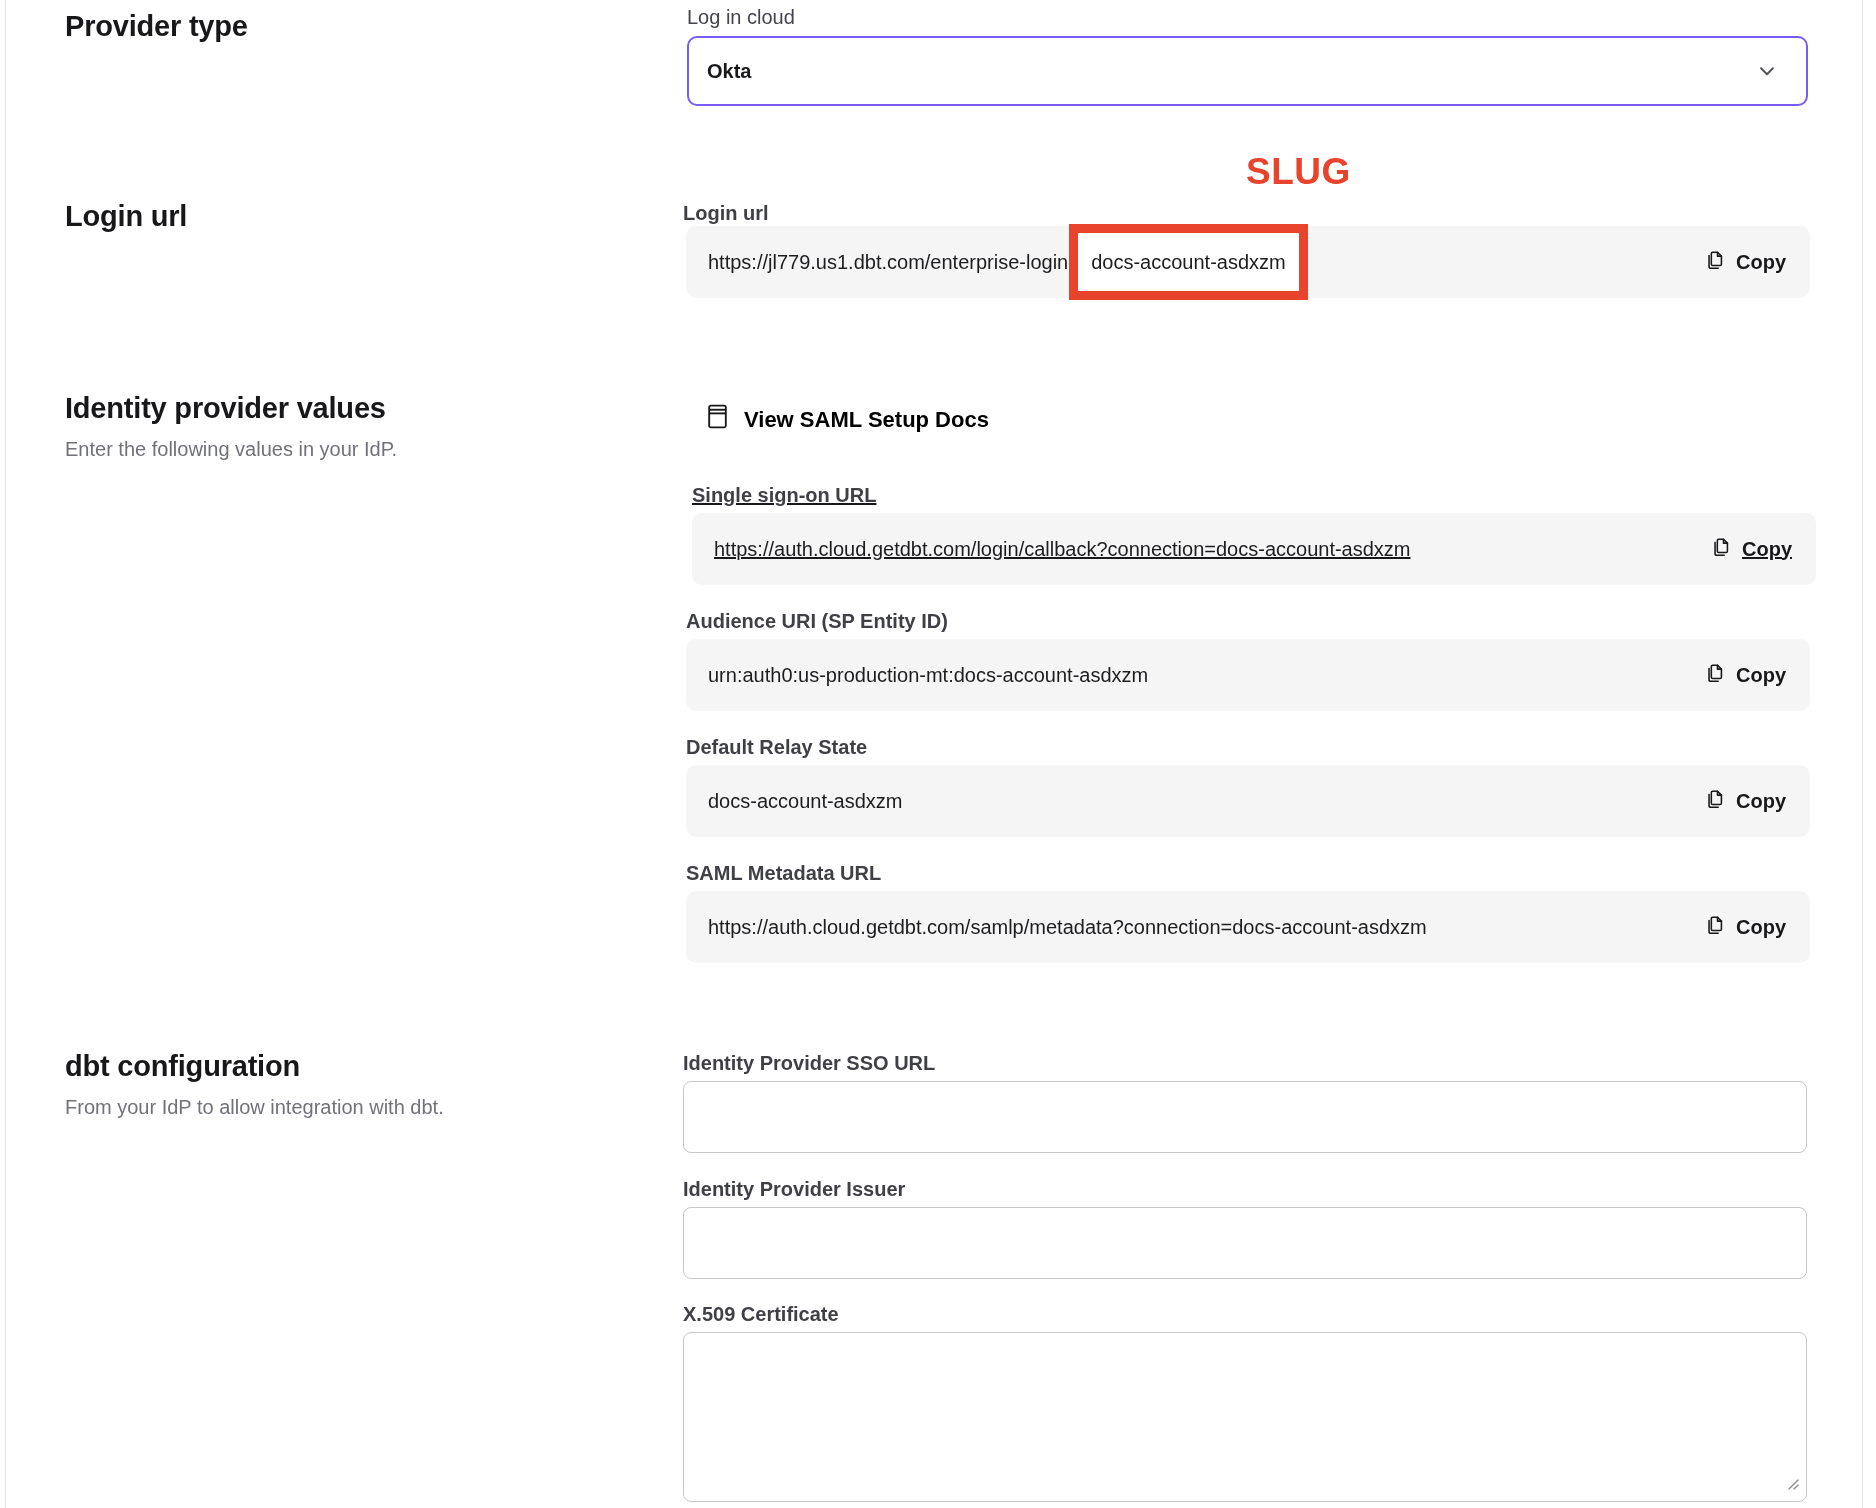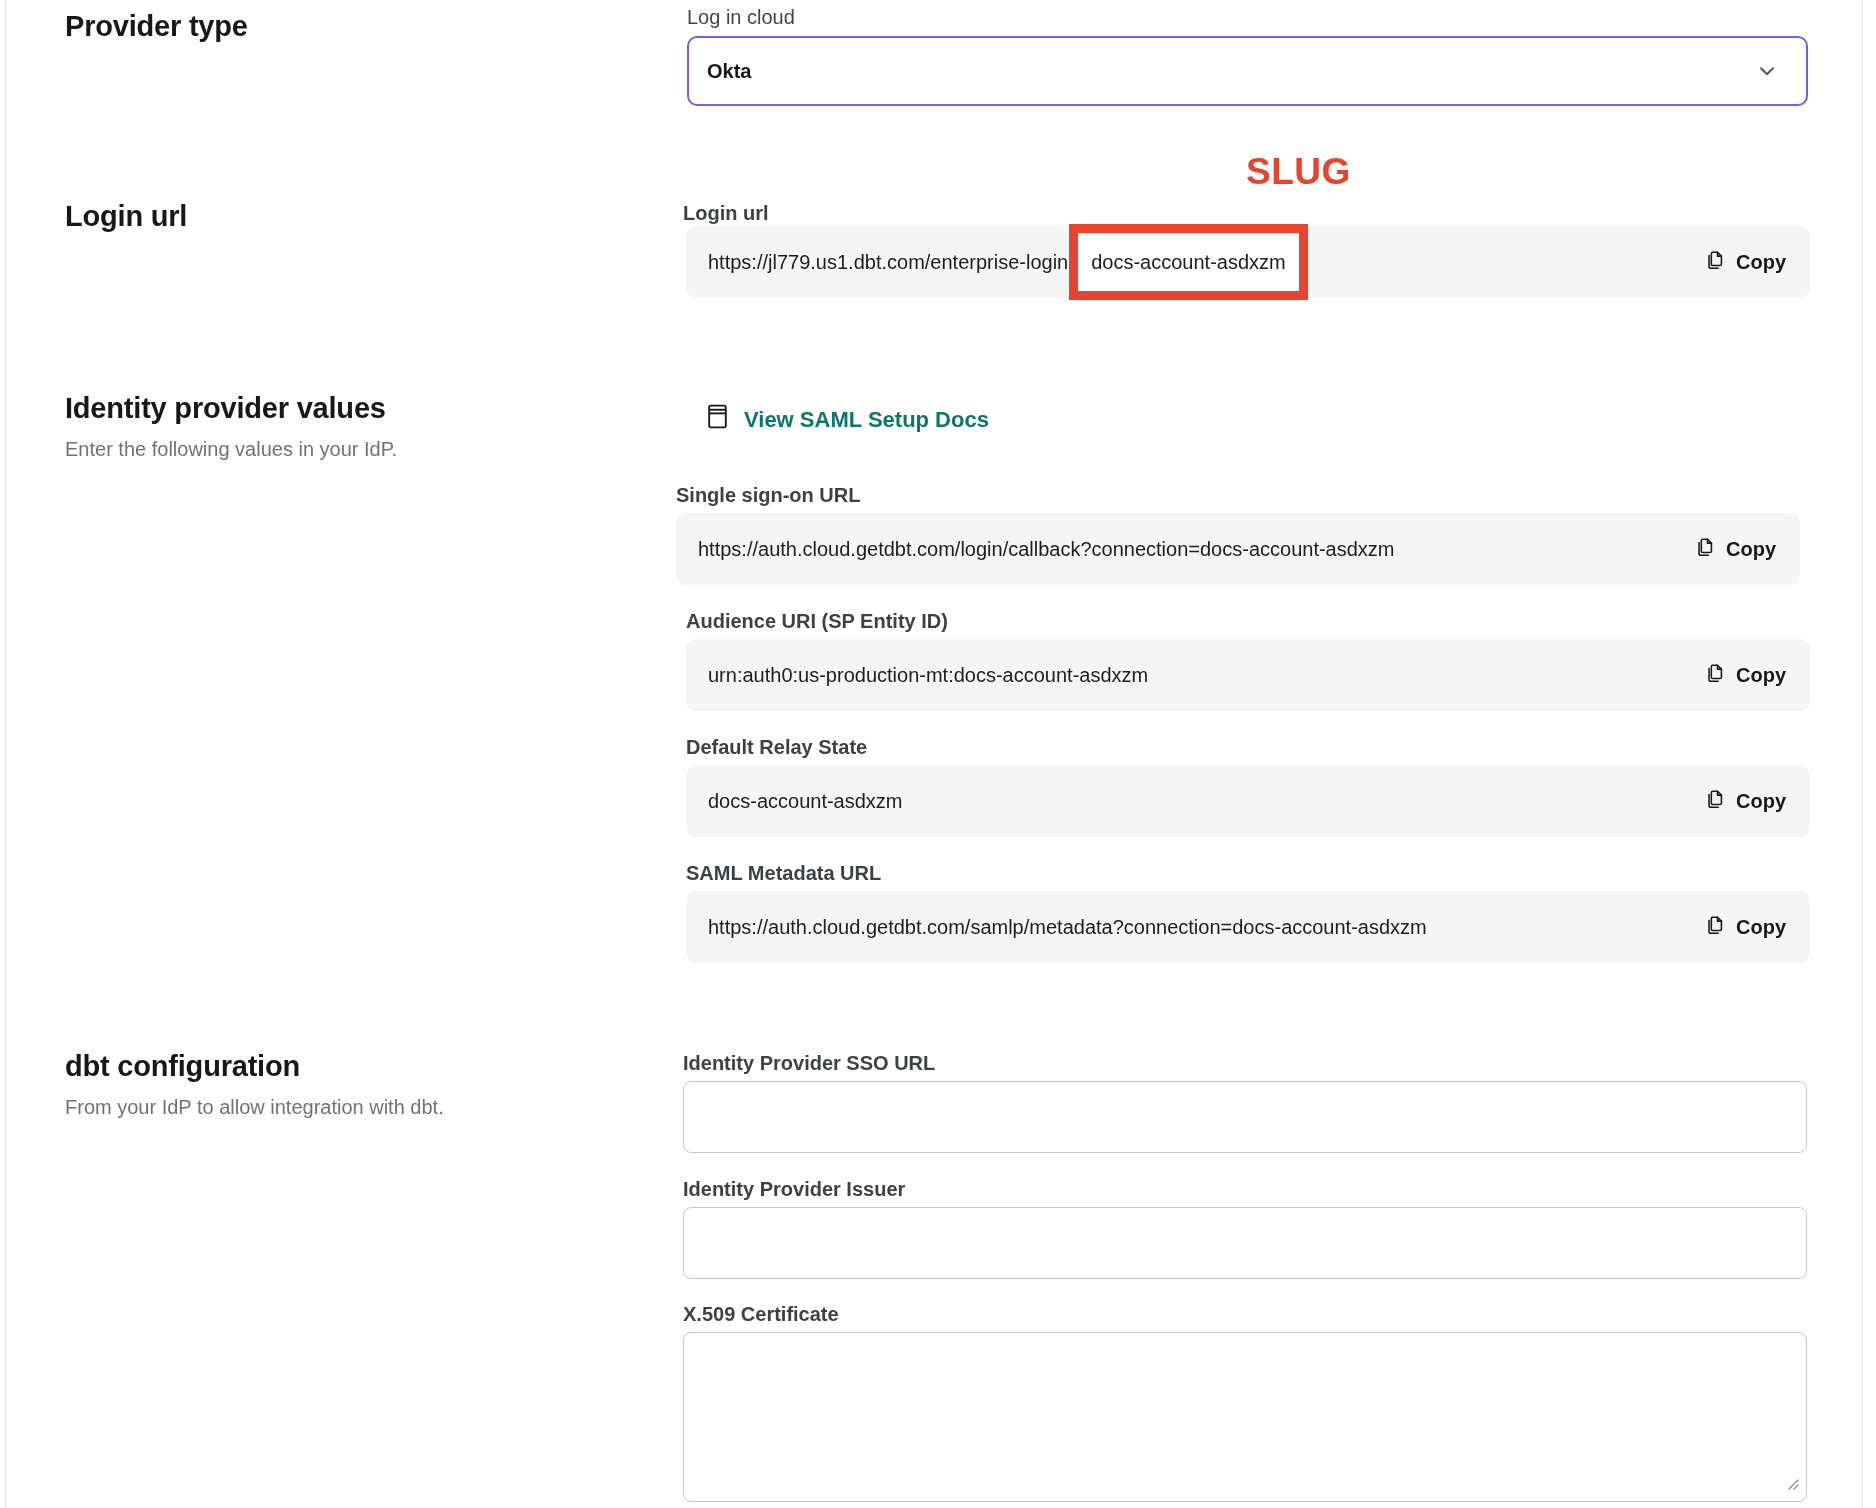--- a/index.html
+++ b/index.html
@@ -73,21 +73,21 @@
     position: relative;
   }
   .slug-annotation {
     font-size: 37px; font-weight: 800; letter-spacing: 0.5px;
     color: #e8432c; line-height: 40px;
   }
 
   
   .docs-link {
     display: inline-flex; align-items: center; gap: 14px;
-    font-size: 22px; font-weight: 700; color: #0f766e;
+    font-size: 22px; font-weight: 700; color: #000000;
     background: none; border: none; cursor: pointer; font-family: inherit;
   }
 
   
   .text-input {
     width: 1124px; height: 72px;
     border: 1px solid #c6c6cb; border-radius: 8px;
     background: #fff; font-family: inherit; font-size: 20px; color: #18181b;
     padding: 0 20px; outline: none;
   }
@@ -157,21 +157,21 @@
     <span>
       <svg width="25" height="27" viewBox="0 0 24 26" fill="none" stroke="#18181b" stroke-width="1.8" stroke-linejoin="round">
         <rect x="4" y="2.5" width="16" height="21" rx="1.5"></rect>
         <line x1="4" y1="6.5" x2="20" y2="6.5"></line>
         <line x1="4" y1="10" x2="20" y2="10"></line>
       </svg>
     </span>
     <span>View SAML Setup Docs</span>
   </button>
 
-  <div class="abs field-group" style="left:676px; top:482px;">
+  <div class="abs field-group" style="left:692px; top:482px;text-decoration:underline;">
     <div class="rlabel">Single sign-on URL</div>
     <div class="value-field">
       <span>https://auth.cloud.getdbt.com/login/callback?connection=docs-account-asdxzm</span>
       <button class="copy-btn">
         <span>
           <svg width="22" height="24" viewBox="0 0 24 24" fill="none" stroke="#18181b" stroke-width="1.7" stroke-linecap="round" stroke-linejoin="round">
             <path d="M5.5 7 v12 a2 2 0 0 0 2 2 h8"></path>
             <path d="M9.5 3.5 h5.2 l4.3 4.3 V16.5 a1.5 1.5 0 0 1 -1.5 1.5 H9.5 A1.5 1.5 0 0 1 8 16.5 V5 a1.5 1.5 0 0 1 1.5 -1.5 z"></path>
             <path d="M14.7 3.5 v4.3 h4.3"></path>
           </svg>

